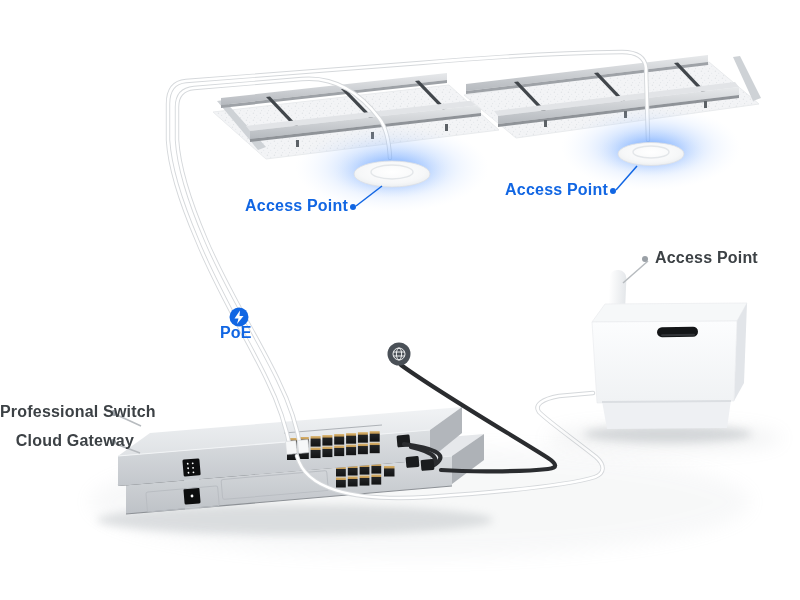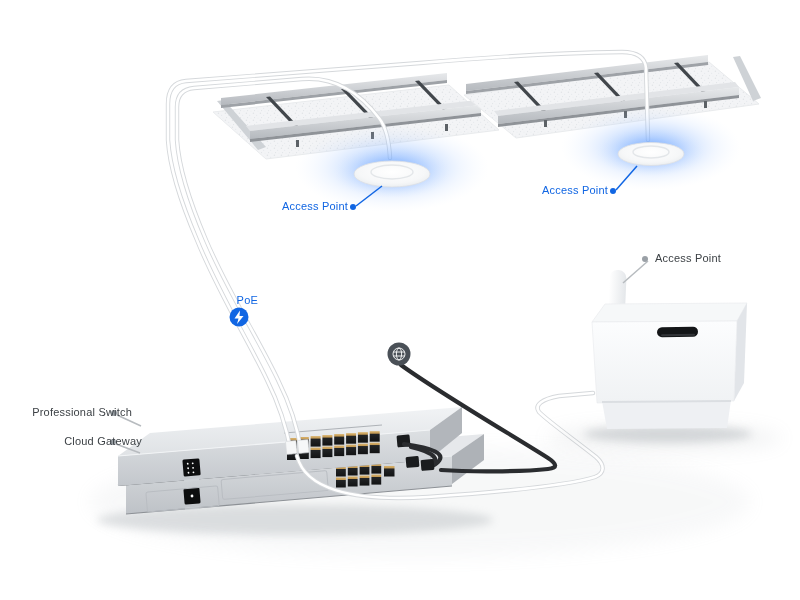--- a/index.html
+++ b/index.html
@@ -3,26 +3,26 @@
 <meta charset="utf-8">
 <style>
   :root{
     --accent-blue:#1166e3; --label-dark:#3c4145; --leader-gray:#b7bbbf;
     --dot-gray:#9aa0a6; --cable-black:#2a2c2f; --cable-white:#ffffff; --background:#ffffff;
   }
   html,body{margin:0;padding:0;}
   #stage{position:relative;width:800px;height:600px;background:var(--background);overflow:hidden;
          font-family:"Liberation Sans", sans-serif;}
   #art{position:absolute;left:0;top:0;}
-  .lbl{position:absolute;font-size:11px;font-weight:400;letter-spacing:.2px;line-height:14px;
+  .lbl{position:absolute;font-size:16px;font-weight:700;letter-spacing:.2px;line-height:14px;
        white-space:nowrap;}
   .lbl.blue{color:var(--accent-blue);}
   .lbl.dark{color:var(--label-dark);}
   .ra{text-align:right;}
-  .ctr{text-align:right;}
+  .ctr{text-align:left;margin-top:33px;}
   .fill-accent{fill:var(--accent-blue);}
   .stroke-accent{stroke:var(--accent-blue);}
   .stroke-gray{stroke:var(--leader-gray);}
   .dot-gray{fill:var(--dot-gray);}
   .cable-outer{stroke:#d5d8db;stroke-width:4.4;fill:none;stroke-linecap:round;stroke-linejoin:round;}
   .cable-inner{stroke:var(--cable-white);stroke-width:2.6;fill:none;stroke-linecap:round;stroke-linejoin:round;}
   .cable-dark{stroke:var(--cable-black);stroke-width:4.2;fill:none;stroke-linecap:round;stroke-linejoin:round;}
 </style>
 </head>
 <body>
@@ -275,15 +275,15 @@
     <line x1="116" y1="444" x2="140" y2="453" class="stroke-gray" stroke-width="1.5"></line>
     <circle cx="113" cy="442" r="3" class="dot-gray"></circle>
   </g>
 </svg>
 
 <div class="lbl blue ra" style="left:240px;top:199px;width:108px;">Access Point</div>
 <div class="lbl blue ra" style="left:500px;top:183px;width:108px;">Access Point</div>
 <div class="lbl dark" style="left:655px;top:251px;">Access Point</div>
 <div class="lbl blue ctr" style="left:220px;top:293px;width:38px;">PoE</div>
 <div class="lbl dark ra" style="left:0px;top:405px;width:132px;">Professional Switch</div>
-<div class="lbl dark ra" style="left:8px;top:434px;width:134px;">Cloud Gateway</div>
+<div class="lbl dark ra" style="left:0px;top:434px;width:134px;">Cloud Gateway</div>
 
 </div>
 
 </body></html>

